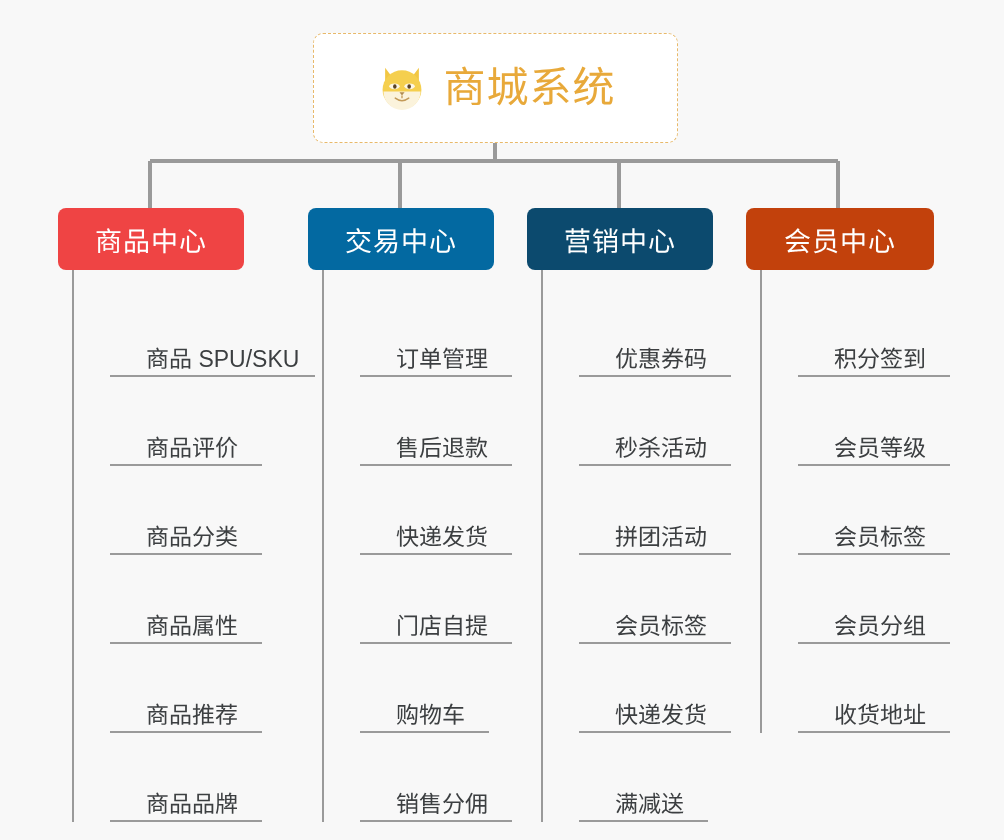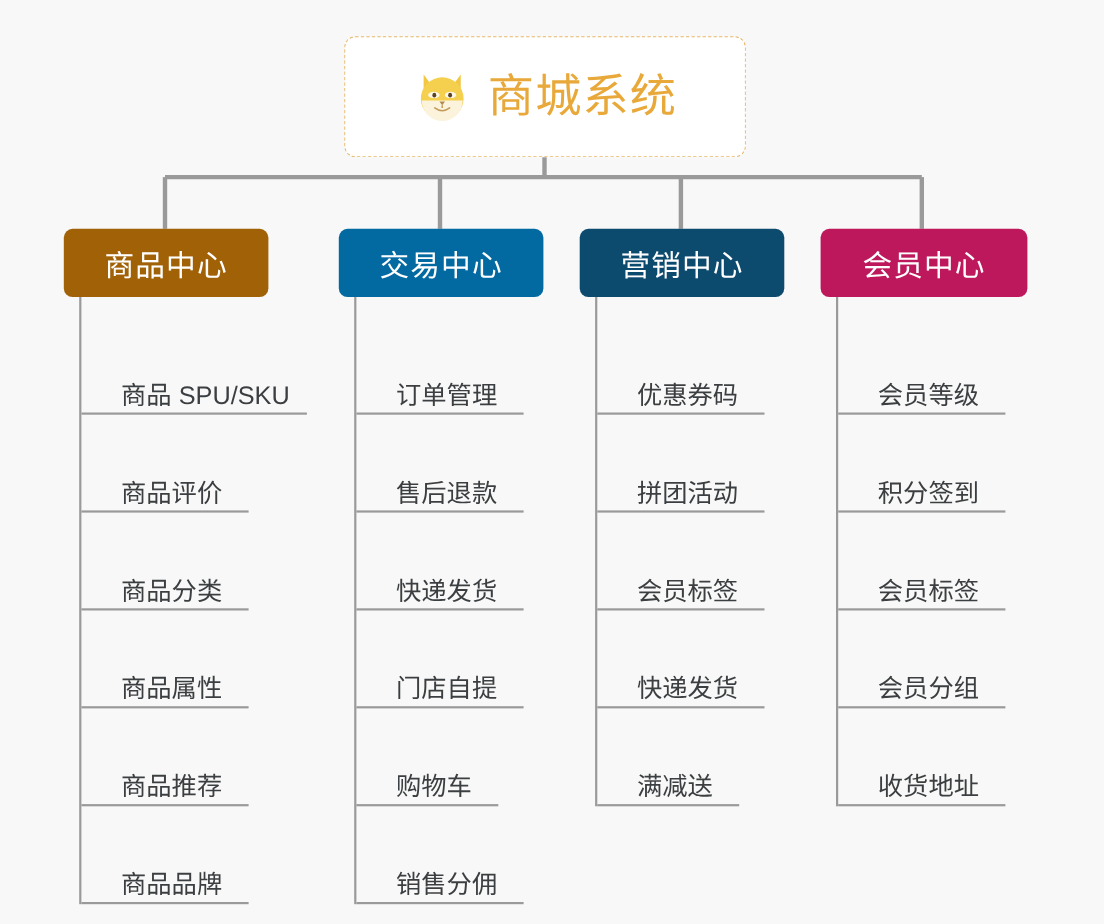--- a/index.html
+++ b/index.html
@@ -100,20 +100,21 @@
     margin-left: 14px;
     padding-top: 18px;
     border-left: 2px solid #9a9a9a;
   }
   .branch-item {
     position: relative;
     height: 89px;
     display: flex;
     align-items: flex-end;
     padding-left: 36px;
+    margin-left: 36px;
   }
   .branch-item .item-label {
     display: inline-block;
     font-size: 23px;
     line-height: 1.15;
     color: #3c3f41;
     white-space: nowrap;
     padding-bottom: 5px;
   }
   
@@ -158,21 +159,21 @@
 
     <line x1="150" y1="161" x2="150" y2="208" stroke="#9a9a9a" stroke-width="4"></line>
     <line x1="400" y1="161" x2="400" y2="208" stroke="#9a9a9a" stroke-width="4"></line>
     <line x1="619" y1="161" x2="619" y2="208" stroke="#9a9a9a" stroke-width="4"></line>
     <line x1="838" y1="161" x2="838" y2="208" stroke="#9a9a9a" stroke-width="4"></line>
   </svg>
 
   <div class="columns">
 
     <div class="column col-0">
-      <div class="cat-header w-186" style="background:#a16207">
+      <div class="cat-header w-186" style="background:#ef4444">
         <span>商品中心</span>
       </div>
       <div class="branch">
         <div class="branch-item" style="--uw:205px">
           <span class="item-label">商品 SPU/SKU</span>
         </div>
         <div class="branch-item" style="--uw:152px">
           <span class="item-label">商品评价</span>
         </div>
         <div class="branch-item" style="--uw:152px">
@@ -218,44 +219,47 @@
 
     <div class="column col-2">
       <div class="cat-header w-186" style="background:#0c4a6e">
         <span>营销中心</span>
       </div>
       <div class="branch">
         <div class="branch-item" style="--uw:152px">
           <span class="item-label">优惠券码</span>
         </div>
         <div class="branch-item" style="--uw:152px">
+          <span class="item-label">秒杀活动</span>
+        </div>
+        <div class="branch-item" style="--uw:152px">
           <span class="item-label">拼团活动</span>
         </div>
         <div class="branch-item" style="--uw:152px">
           <span class="item-label">会员标签</span>
         </div>
         <div class="branch-item" style="--uw:152px">
           <span class="item-label">快递发货</span>
         </div>
         <div class="branch-item" style="--uw:129px">
           <span class="item-label">满减送</span>
         </div>
       </div>
     </div>
 
     <div class="column col-3">
-      <div class="cat-header w-188" style="background:#be185d">
+      <div class="cat-header w-188" style="background:#c2410c">
         <span>会员中心</span>
       </div>
       <div class="branch">
         <div class="branch-item" style="--uw:152px">
+          <span class="item-label">积分签到</span>
+        </div>
+        <div class="branch-item" style="--uw:152px">
           <span class="item-label">会员等级</span>
-        </div>
-        <div class="branch-item" style="--uw:152px">
-          <span class="item-label">积分签到</span>
         </div>
         <div class="branch-item" style="--uw:152px">
           <span class="item-label">会员标签</span>
         </div>
         <div class="branch-item" style="--uw:152px">
           <span class="item-label">会员分组</span>
         </div>
         <div class="branch-item" style="--uw:152px">
           <span class="item-label">收货地址</span>
         </div>

